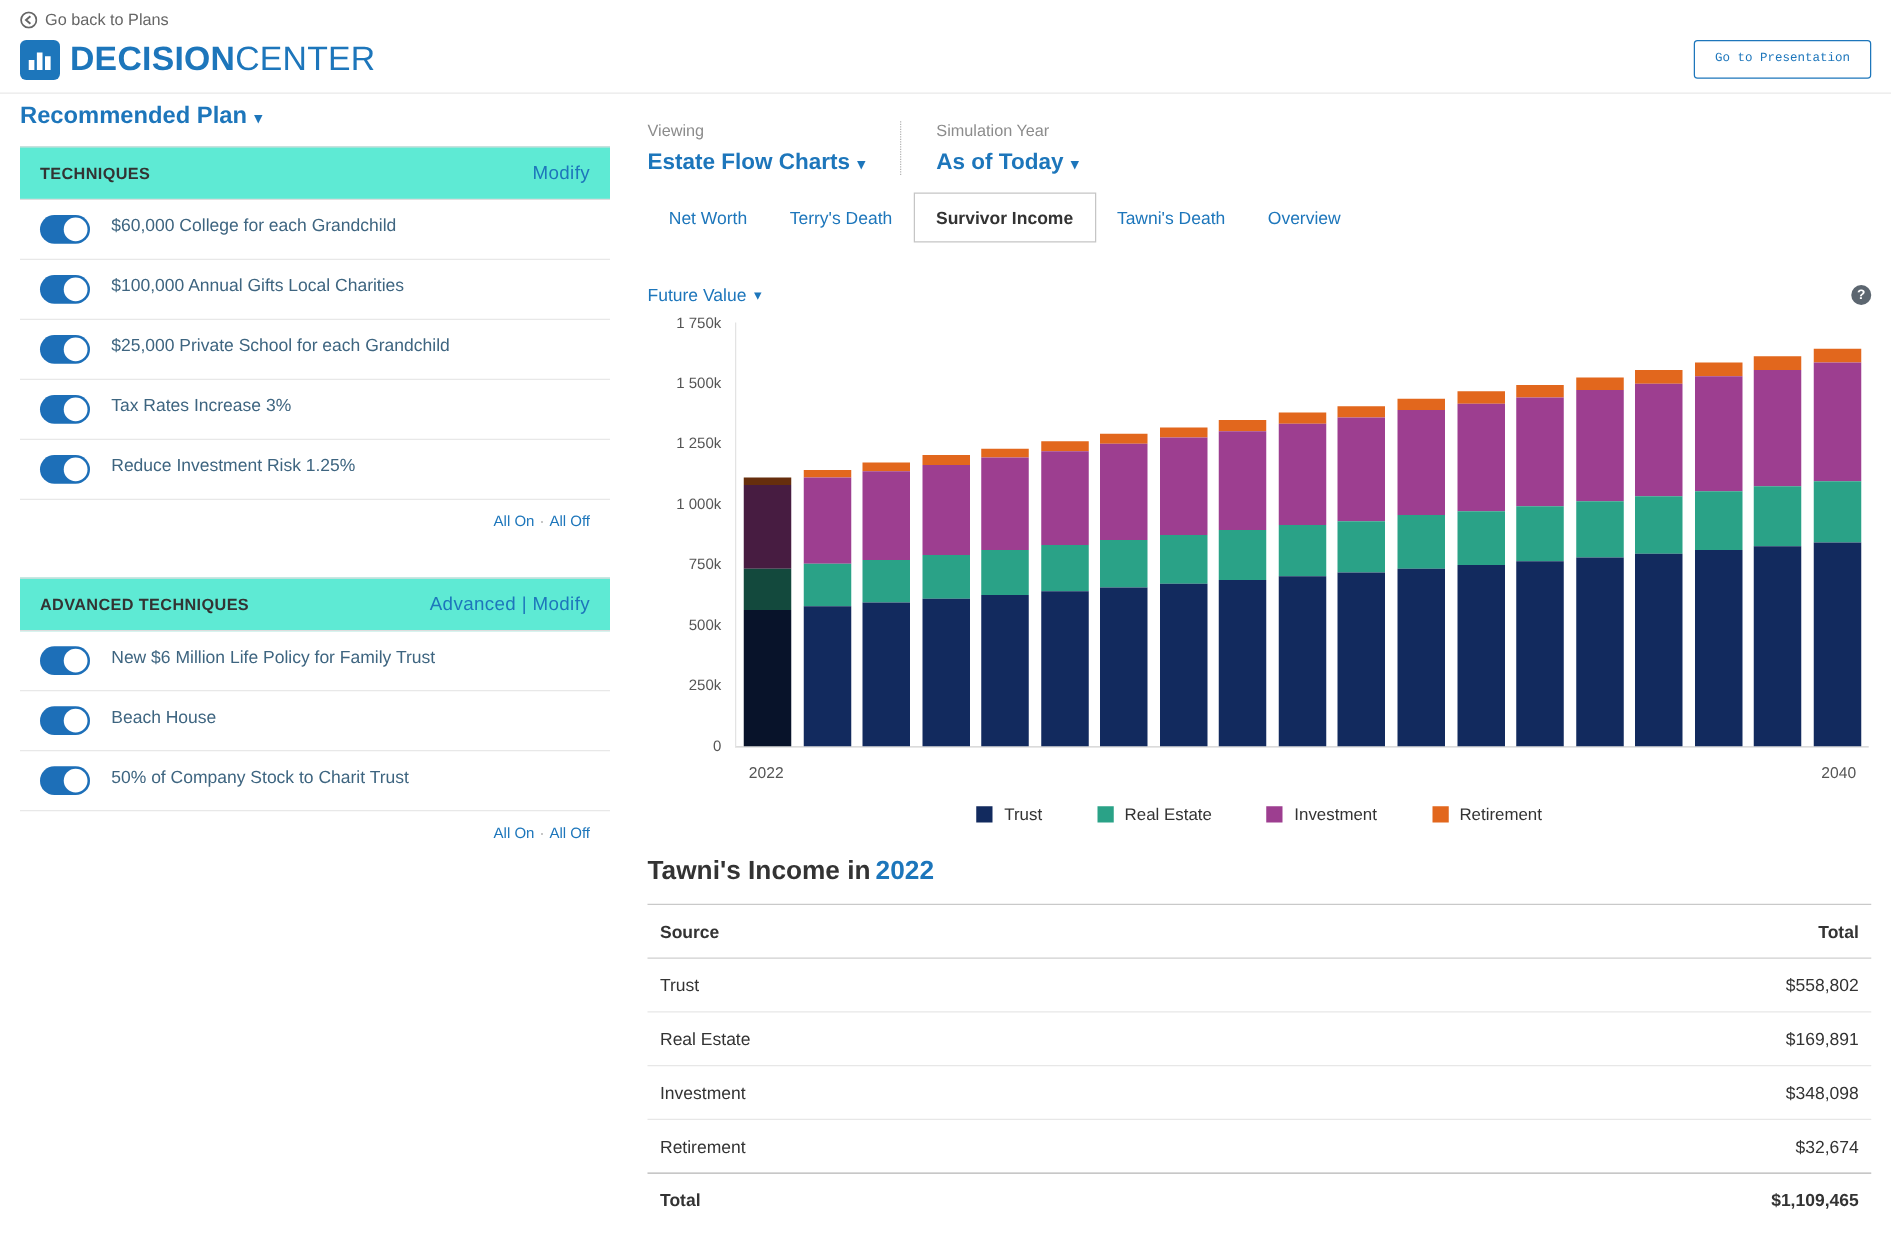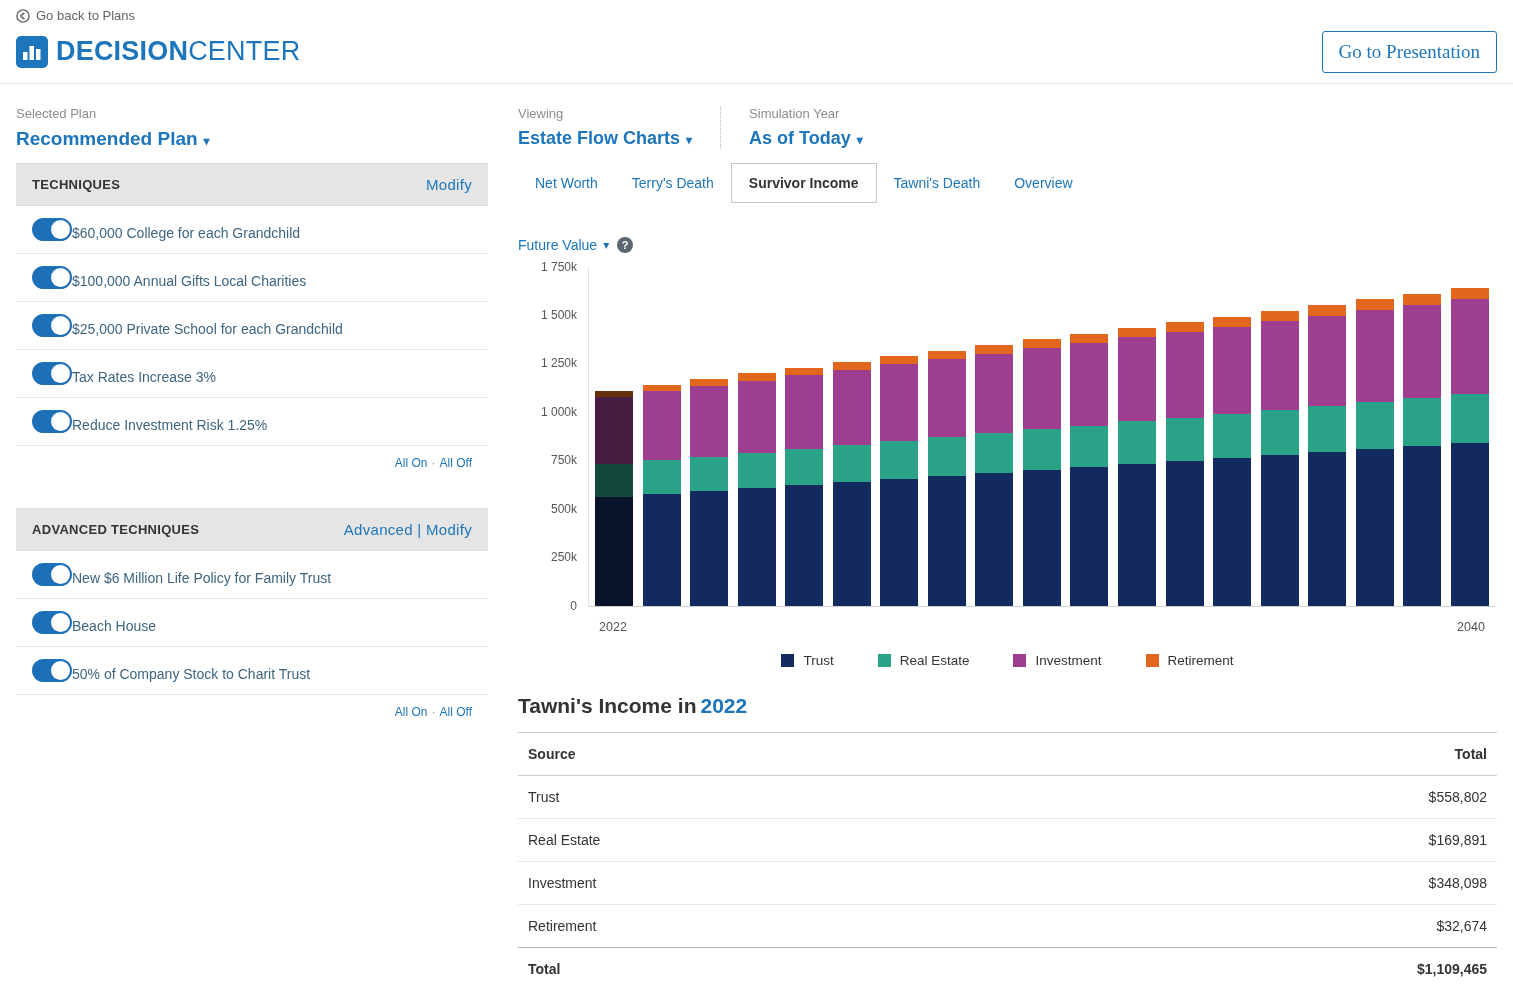--- a/index.html
+++ b/index.html
@@ -15,39 +15,39 @@
   
   .topbar { padding: 8px 16px 0 16px; border-bottom: 1px solid #e9e9e9; }
   .back-link { display: inline-flex; align-items: center; gap: 6px; color: #666; font-size: 13px; cursor: pointer; }
   .back-icon { width: 14px; height: 14px; }
   .brand-row { display: flex; justify-content: space-between; align-items: center; padding: 4px 0 10px 0; }
   .brand { display: flex; align-items: center; gap: 8px; }
   .logo-text { font-size: 27px; color: #1d76bb; letter-spacing: 0.2px; }
   .logo-bold { font-weight: bold; }
   .btn-outline {
     border: 1px solid #1d76bb; background: #fff; color: #1d76bb;
-    font-size: 19px; padding: 9px 16px; border-radius: 3px; cursor: pointer;
-    font-family: Liberation Serif, serif;
+    font-size: 10px; padding: 9px 16px; border-radius: 3px; cursor: pointer;
+    font-family: Liberation Mono, monospace;
   }
 
   
   .content { display: flex; padding: 0 16px; gap: 30px; }
   .sidebar { width: 472px; flex-shrink: 0; }
   .main { flex: 1; min-width: 0; }
 
   
   .plan-label { color: #8c8c8c; font-size: 13px; margin-top: 22px; }
   .plan-value { color: #1d76bb; font-size: 19px; font-weight: bold; margin: 7px 0 13px 0; cursor: pointer; }
   .section-header {
-    background: #e5e5e5; border-top: 1px solid #ddd; border-bottom: 1px solid #ddd;
+    background: #5eead4; border-top: 1px solid #ddd; border-bottom: 1px solid #ddd;
     display: flex; justify-content: space-between; align-items: center;
     padding: 12px 16px; font-size: 13px; font-weight: bold; letter-spacing: 0.3px; color: #333;
   }
   .section-header .link { font-weight: normal; font-size: 15px; }
-  .toggle-row { display: flex; align-items: flex-end; padding: 12px 8px 12px 16px; border-bottom: 1px solid #e8e8e8; }
+  .toggle-row { display: flex; align-items: flex-start; gap: 17px; padding: 12px 8px 12px 16px; border-bottom: 1px solid #e8e8e8; }
   .toggle { width: 40px; height: 23px; border-radius: 12px; background: #1d6fb8; position: relative; flex-shrink: 0; cursor: pointer; }
   .knob { position: absolute; right: 2px; top: 2px; width: 19px; height: 19px; background: #fff; border-radius: 50%; }
   .toggle-label { color: #3e6580; font-size: 14px; }
   .all-links { text-align: right; padding: 10px 16px 10px 0; font-size: 12px; }
   .all-links .dot { color: #999; margin: 0 4px; }
   .section-gap { height: 28px; }
 
   
   .report-bar { display: flex; margin-top: 22px; }
   .report-group { padding: 0 28px; }
@@ -55,21 +55,21 @@
   .report-group + .report-group { border-left: 1px dotted #b5b5b5; }
   .report-label { color: #8c8c8c; font-size: 13px; }
   .report-value { color: #1d76bb; font-size: 18px; font-weight: bold; margin-top: 7px; cursor: pointer; }
 
   
   .tabs { display: flex; margin-top: 14px; align-items: center; }
   .tab { padding: 11px 17px; color: #1d76bb; font-size: 14px; cursor: pointer; white-space: nowrap; }
   .tab.active { border: 1px solid #c5c5c5; background: #fff; color: #333; font-weight: bold; }
 
   
-  .chart-header { display: flex; justify-content: flex-start; align-items: center; gap: 8px; margin-top: 34px; font-size: 14px; }
+  .chart-header { display: flex; justify-content: space-between; align-items: center; gap: 8px; margin-top: 34px; font-size: 14px; }
   .fv { display: inline-flex; align-items: center; }
   .help-icon {
     width: 16px; height: 16px; border-radius: 50%; background: #5c6670; color: #fff;
     font-size: 11px; font-weight: bold; display: inline-flex; align-items: center; justify-content: center; cursor: pointer;
   }
   .chart-wrap { position: relative; height: 382px; margin-top: 6px; }
   .plot {
     position: absolute; left: 70px; right: 2px; top: 8px; bottom: 34px;
     border-left: 1px solid #e3e3e3; border-bottom: 1px solid #cfcfcf;
   }
@@ -120,21 +120,20 @@
         </svg>
         <div class="logo-text"><span class="logo-bold">DECISION</span><span>CENTER</span></div>
       </div>
       <button class="btn-outline">Go to Presentation</button>
     </div>
   </header>
 
   <div class="content">
 
     <aside class="sidebar">
-      <div class="plan-label">Selected Plan</div>
       <div class="plan-value"><span>Recommended Plan</span><span class="caret">▾</span></div>
 
       <div class="section-header">
         <span>TECHNIQUES</span>
         <a class="link">Modify</a>
       </div>
       <div id="techniques-list">
           <div class="toggle-row">
             <span class="toggle on">
               <span class="knob"></span>

